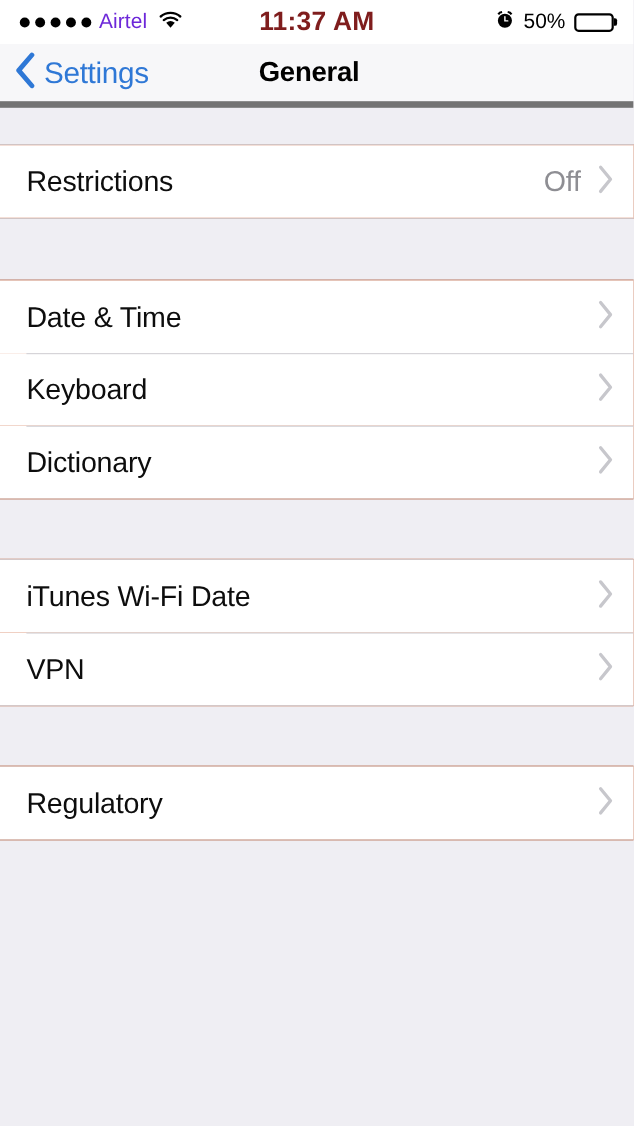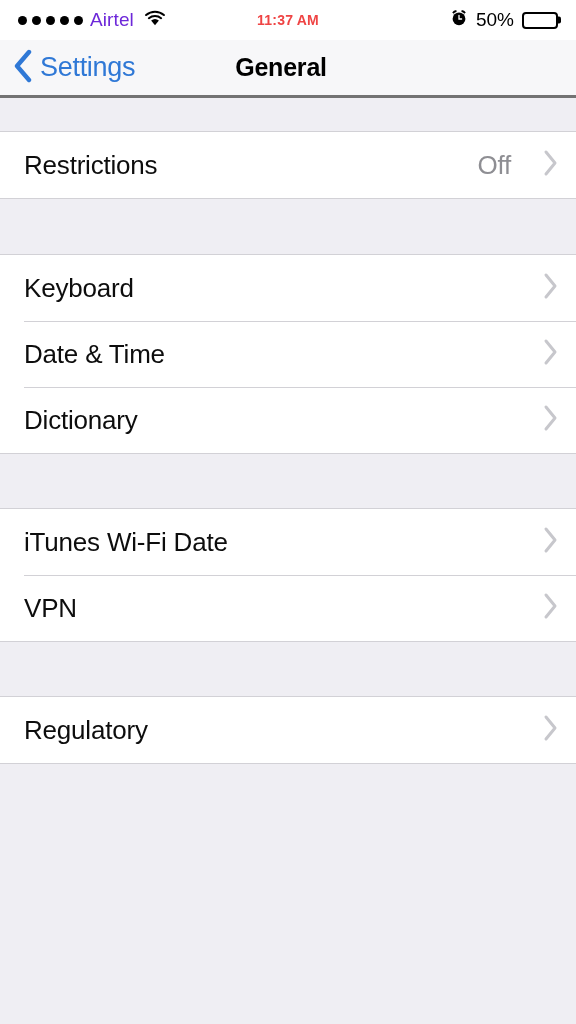--- a/index.html
+++ b/index.html
@@ -28,21 +28,21 @@
   .sb-left { display:flex; align-items:center; gap:7px; }
   .sb-dots { display:flex; gap:5px; align-items:center; }
   .sb-dots i { width:9px; height:9px; border-radius:50%; background:#000; display:block; }
   .sb-carrier { font-size:19px; color:#6d28d9; letter-spacing:0.1px; }
   .sb-wifi { margin-left:2px; display:block; }
   .sb-center {
     position:absolute; left:0; right:0; top:0; bottom:0;
     display:flex; align-items:center; justify-content:center;
     pointer-events:none;
   }
-  .sb-time { font-size:14px; font-weight:bold; color:#ef4444; letter-spacing:0.2px; }
+  .sb-time { font-size:24px; font-weight:bold; color:#7f1d1d; letter-spacing:0.2px; }
   .sb-right {
     margin-left:auto; display:flex; align-items:center; gap:8px;
   }
   .sb-batt-pct { font-size:19px; color:#000; }
   .sb-batt {
     width:36px; height:17px;
     border:2px solid #000; border-radius:4px;
     position:relative; display:block;
     padding:2px;
   }
@@ -51,21 +51,21 @@
     transform:translateY(-50%);
     width:3px; height:7px; background:#000; border-radius:0 2px 2px 0;
   }
   .sb-batt-fill { height:100%; background:#000; border-radius:1px; }
 
   
   .navbar {
     height:58px;
     background:#f7f7f9;
     position:relative;
-    border-bottom:3px solid #737373;
+    border-bottom:6px solid #737373;
   }
   .nav-back {
     position:absolute; left:12px; top:0; bottom:0;
     display:flex; align-items:center; gap:6px;
     cursor:pointer;
   }
   .nav-back-label {
     font-size:27px; color:#2f78d6; letter-spacing:-0.3px;
   }
   .nav-title {
@@ -97,21 +97,21 @@
   .row + .row::before {
     content:"";
     position:absolute; left:24px; right:0; top:0;
     height:1px; background:#d2d1d6;
   }
   .row-label {
     font-size:26px; color:#0d0d0d; letter-spacing:-0.2px;
   }
   .row-right {
     margin-left:auto;
-    display:flex; align-items:center; gap:31px;
+    display:flex; align-items:center; gap:14px;
   }
   .row-value {
     font-size:26px; color:#8e8e93; letter-spacing:-0.2px;
   }
   .chev { display:block; }
 
   
   .highlight-group {
     position:relative;
   }
@@ -188,36 +188,36 @@
             <span class="row-value">Off</span>
             <span class="chev"><svg width="18" height="30" viewBox="0 0 18 30">
                 <path d="M4 4 L13 15 L4 26" stroke="#c7c7cc" stroke-width="3" fill="none" stroke-linecap="round" stroke-linejoin="round"></path>
               </svg></span>
           </span>
         </div>
       </div>
       <div class="gap" style="height: 55px;"></div>
       <div class="group">
         <div class="row">
+          <span class="row-label">Date &amp; Time</span>
+          <span class="row-right">
+            <span class="chev"><svg width="18" height="30" viewBox="0 0 18 30">
+                <path d="M4 4 L13 15 L4 26" stroke="#c7c7cc" stroke-width="3" fill="none" stroke-linecap="round" stroke-linejoin="round"></path>
+              </svg></span>
+          </span>
+        </div>
+        <div class="row">
           <span class="row-label">Keyboard</span>
           <span class="row-right">
             <span class="chev"><svg width="18" height="30" viewBox="0 0 18 30">
                 <path d="M4 4 L13 15 L4 26" stroke="#c7c7cc" stroke-width="3" fill="none" stroke-linecap="round" stroke-linejoin="round"></path>
               </svg></span>
           </span>
         </div>
         <div class="row">
-          <span class="row-label">Date &amp; Time</span>
-          <span class="row-right">
-            <span class="chev"><svg width="18" height="30" viewBox="0 0 18 30">
-                <path d="M4 4 L13 15 L4 26" stroke="#c7c7cc" stroke-width="3" fill="none" stroke-linecap="round" stroke-linejoin="round"></path>
-              </svg></span>
-          </span>
-        </div>
-        <div class="row">
           <span class="row-label">Dictionary</span>
           <span class="row-right">
             <span class="chev"><svg width="18" height="30" viewBox="0 0 18 30">
                 <path d="M4 4 L13 15 L4 26" stroke="#c7c7cc" stroke-width="3" fill="none" stroke-linecap="round" stroke-linejoin="round"></path>
               </svg></span>
           </span>
         </div>
       </div>
       <div class="gap" style="height: 54px;"></div>
       <div class="group">

